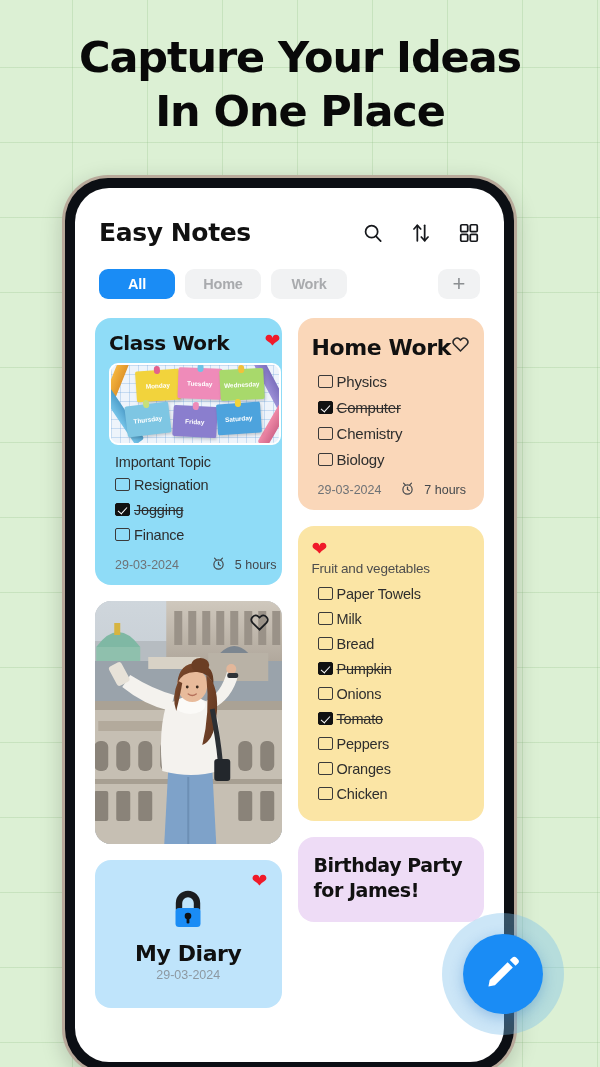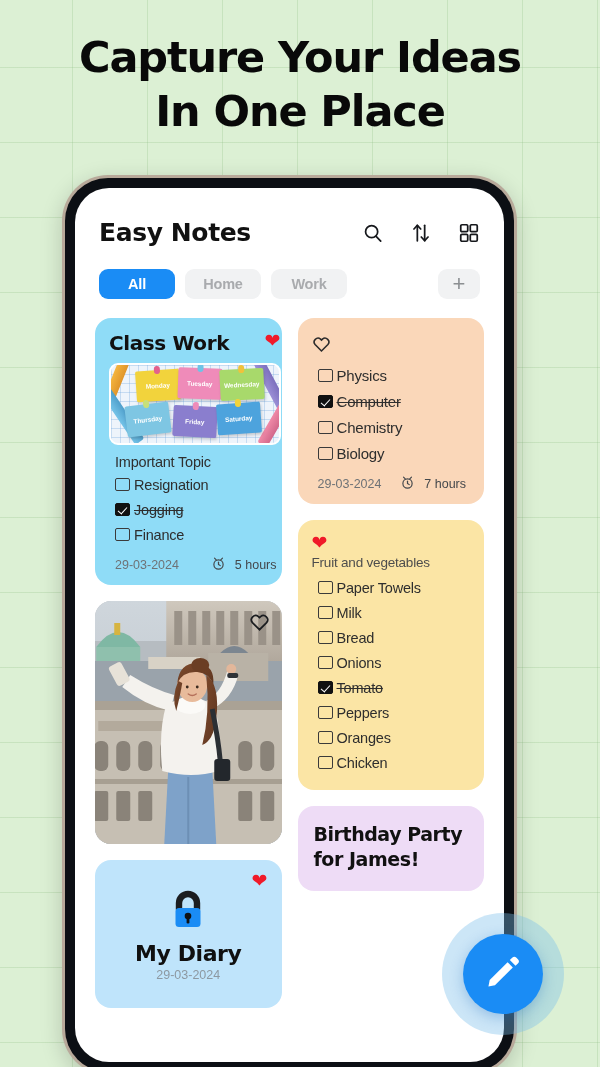--- a/index.html
+++ b/index.html
@@ -399,20 +399,21 @@
             <div class="diary-date">29-03-2024</div>
           </div>
 
         </div>
 
         <div class="col">
 
           <div class="card" style="background:#fad7b9;">
             <div class="card-pad" style="padding:17px 14px 11px 14px;">
               <div class="card-head">
+                <div class="card-title" style="font-size:22px;">Home Work</div>
                 <span class="heart-out">
                   <svg viewBox="0 0 24 24" fill="none" stroke="#2b2b2b" stroke-width="2">
                     <path d="M12 20.2 3.9 12.1a4.9 4.9 0 0 1 6.9-6.9l1.2 1.2 1.2-1.2a4.9 4.9 0 0 1 6.9 6.9z"></path>
                   </svg>
                 </span>
               </div>
 
               <div style="height:8px;"></div>
               <div class="todo">
                 <span class="box"></span>
@@ -462,20 +463,24 @@
                 <span class="todo-text">Paper Towels</span>
               </div>
               <div class="todo">
                 <span class="box"></span>
                 <span class="todo-text">Milk</span>
               </div>
               <div class="todo">
                 <span class="box"></span>
                 <span class="todo-text">Bread</span>
               </div>
+              <div class="todo done">
+                <span class="box checked"></span>
+                <span class="todo-text">Pumpkin</span>
+              </div>
               <div class="todo">
                 <span class="box"></span>
                 <span class="todo-text">Onions</span>
               </div>
               <div class="todo done">
                 <span class="box checked"></span>
                 <span class="todo-text">Tomato</span>
               </div>
               <div class="todo">
                 <span class="box"></span>

